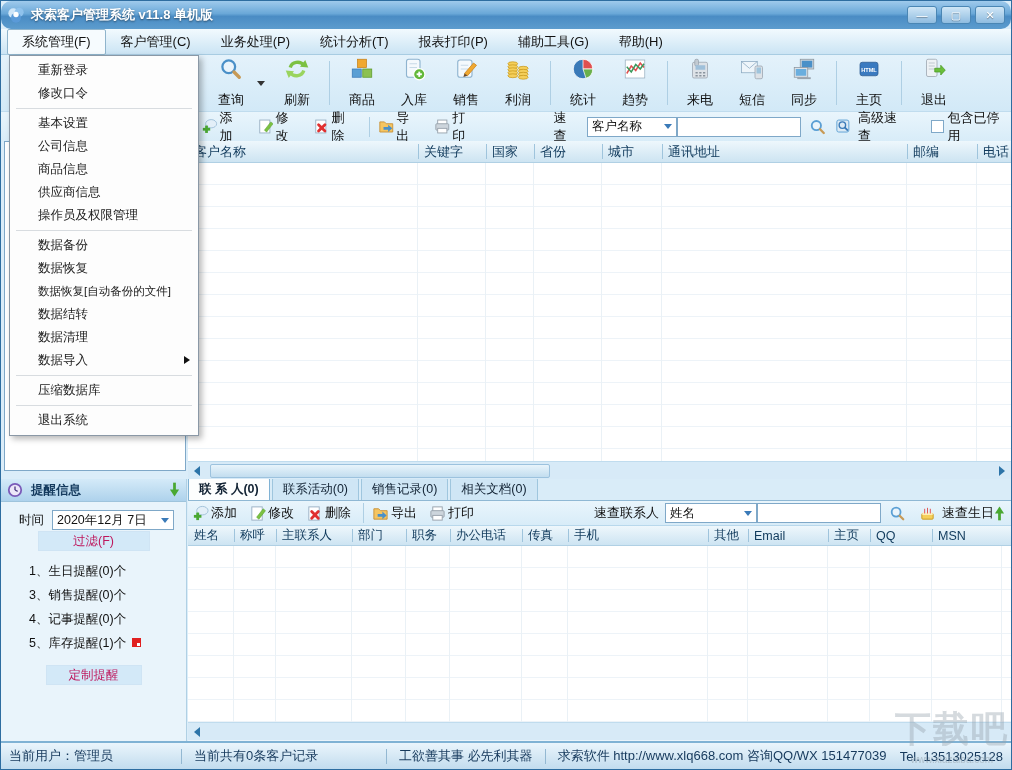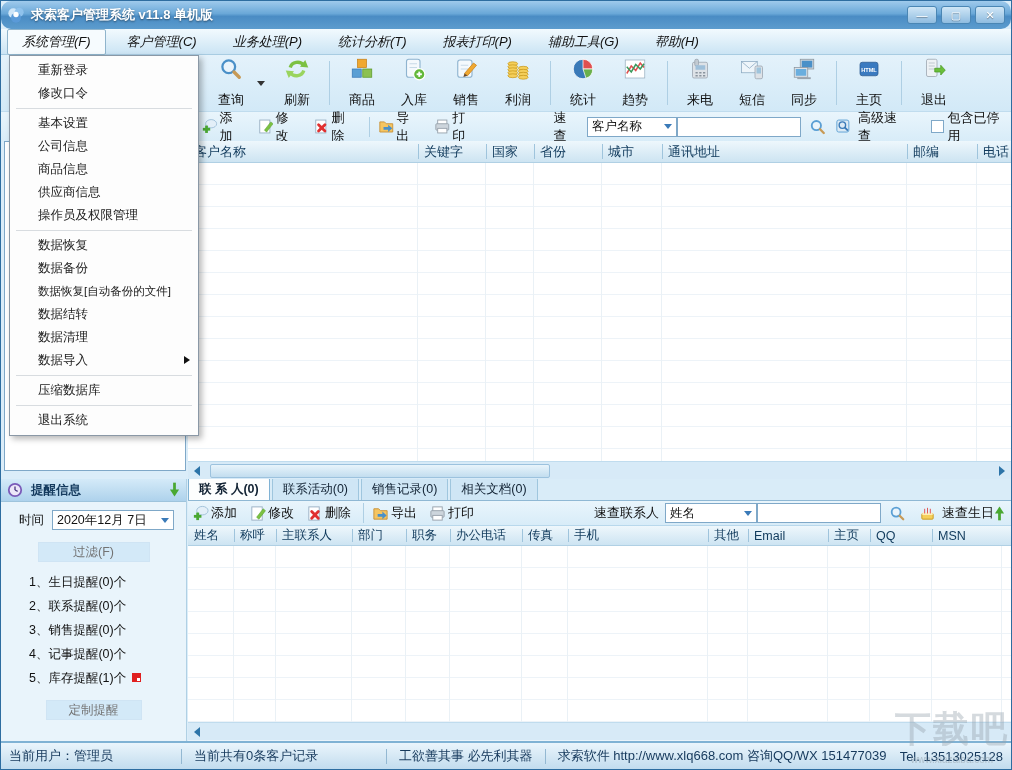--- a/index.html
+++ b/index.html
@@ -13,21 +13,21 @@
   .titlebar .title { color:#fff; font-size:13px; font-weight:bold; text-shadow:0 1px 2px rgba(0,0,0,.45); margin-left:6px; }
   .win-controls { margin-left:auto; display:flex; gap:4px; }
   .win-btn { width:30px; height:18px; border:1px solid #4a86b4; border-radius:3px;
     background:linear-gradient(#cfe6f6,#8fbce0); color:#fff; font-size:11px; line-height:16px;
     text-align:center; text-shadow:0 1px 1px rgba(0,0,0,.4); cursor:default; }
 
   
   .menubar { position:absolute; left:0; top:28px; width:100%; height:26px;
     background:linear-gradient(#f2fafe,#cbe4f4); border-bottom:1px solid #a8cce2;
     display:flex; align-items:center; padding-left:6px; font-size:13px; color:#111; }
-  .menubar .mitem { padding:3px 14px; margin-right:6px; border:1px solid transparent;font-style:italic; }
+  .menubar .mitem { padding:3px 14px; border:1px solid transparent; }
   .menubar .mitem.active { background:#f6fbfe; border:1px solid #8fb4cc; border-radius:2px; }
 
   
   .toolbar1 { position:absolute; left:0; top:54px; width:100%; height:56px;
     background:linear-gradient(#e4f2fb,#d2e9f7); display:flex; align-items:center; padding-left:204px; }
   .tb-btn { display:flex; flex-direction:column; align-items:center; justify-content:center;
     width:52px; height:52px; font-size:13px; color:#111;gap:9px; }
   .tb-btn svg { width:30px; height:30px; margin-bottom:1px; }
   .tb-sep { width:1px; height:44px; background:#aecfe4; margin:0 6px; }
   .dd-arrow { width:0; height:0; border-left:4px solid transparent; border-right:4px solid transparent;
@@ -79,22 +79,22 @@
 
   
   .reminder { position:absolute; left:0; top:478px; width:186px; height:262px;
     background:#e9f4fb; border-right:1px solid #b0d0e4; font-size:12.5px; color:#111; }
   .rem-header { height:23px; background:linear-gradient(#d4eaf8,#aed2ec); border-bottom:1px solid #9fc4dc;
     display:flex; align-items:center; padding:0 6px; font-weight:bold; color:#143a5e; }
   .rem-header svg.clock { width:16px; height:16px; margin-right:8px; }
   .rem-header .collapse { margin-left:auto; }
   .rem-time { display:flex; align-items:center; margin:8px 6px 0 18px; }
   .rem-time .combo { width:122px; margin-left:8px; }
-  .rem-btn { margin:12px auto 0; width:112px; height:20px; background:#d3e9f8; border:1px solid #cfe4f4;
-    text-align:center; line-height:19px; color:#737373; }
+  .rem-btn { margin:1px auto 0; width:112px; height:20px; background:#d3e9f8; border:1px solid #cfe4f4;
+    text-align:center; line-height:19px; color:#be185d; }
   .rem-item { height:24px; line-height:24px; padding-left:28px; position:relative; }
   .badge { display:inline-block; width:9px; height:9px; background:#e02020; margin-left:6px; position:relative; }
   .badge::after { content:""; position:absolute; right:1px; bottom:1px; width:3px; height:3px; background:#fff; }
 
   
   .detail { position:absolute; left:187px; top:478px; width:823px; height:262px; background:#eaf4fb; overflow:hidden; }
   .tabs { display:flex; height:22px; align-items:flex-end; gap:2px; border-bottom:1px solid #8fb8d4; background:#d9ecf8; }
   .tab { padding:3px 10px 2px; font-size:12.5px; border:1px solid #9fc6de; border-bottom:none;
     border-radius:3px 3px 0 0; background:#cfe6f5; color:#123; }
   .tab.active { background:#fdfefe; font-weight:bold; border-color:#7fb2d4; }
@@ -391,22 +391,22 @@
   <div class="sysmenu">
     <div class="item">重新登录</div>
     <div class="item">修改口令</div>
     <div class="sep"></div>
     <div class="item">基本设置</div>
     <div class="item">公司信息</div>
     <div class="item">商品信息</div>
     <div class="item">供应商信息</div>
     <div class="item">操作员及权限管理</div>
     <div class="sep"></div>
+    <div class="item">数据备份</div>
     <div class="item">数据恢复</div>
-    <div class="item">数据备份</div>
     <div class="item" style="font-size:11.5px">数据恢复[自动备份的文件]</div>
     <div class="item">数据结转</div>
     <div class="item">数据清理</div>
     <div class="item"><span>数据导入</span><span class="sub-arrow"></span></div>
     <div class="sep"></div>
     <div class="item">压缩数据库</div>
     <div class="sep"></div>
     <div class="item">退出系统</div>
   </div>
 
@@ -426,21 +426,20 @@
     <div class="rem-time">
       <span>时间</span>
       <div class="combo">
         <span>2020年12月 7日</span>
         <span class="chev"></span>
       </div>
     </div>
     <div class="rem-btn">过滤(F)</div>
     <div style="margin-top:8px">
       <div class="rem-item">1、生日提醒(0)个</div>
-      <div class="rem-item">2、联系提醒(0)个</div>
       <div class="rem-item">3、销售提醒(0)个</div>
       <div class="rem-item">4、记事提醒(0)个</div>
       <div class="rem-item"><span>5、库存提醒(1)个</span><span class="badge"></span></div>
     </div>
     <div class="rem-btn" style="margin-top:10px; width:96px">定制提醒</div>
   </div>
 
   <div class="detail">
     <div class="tabs">
       <div class="tab active">联 系 人(0)</div>

